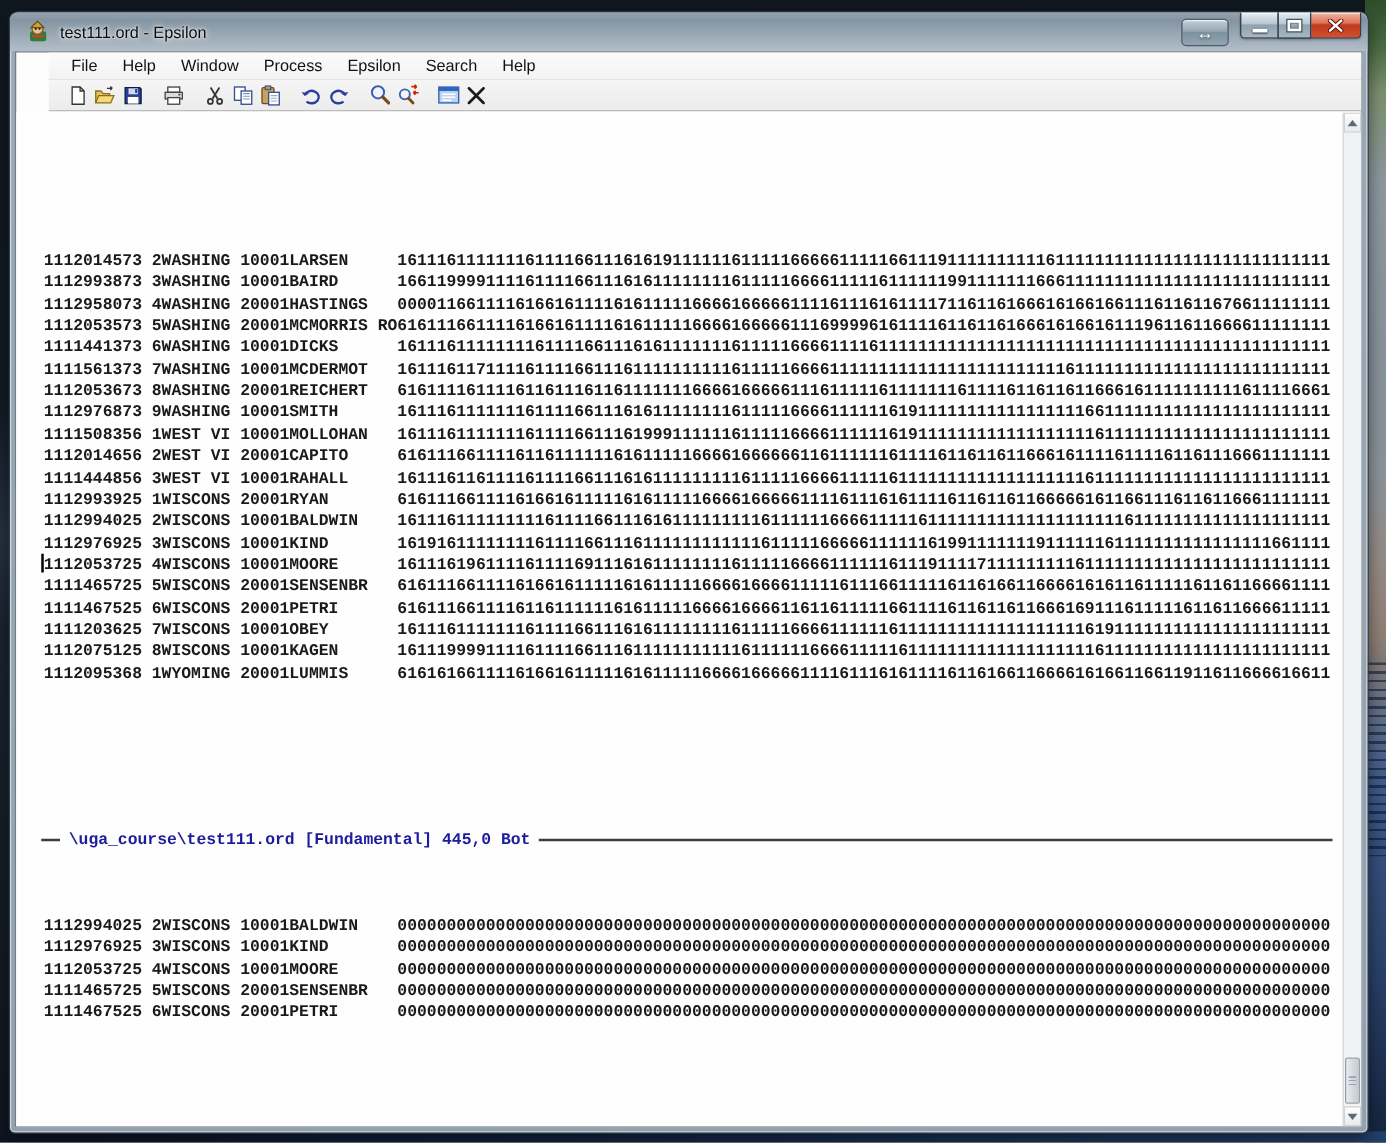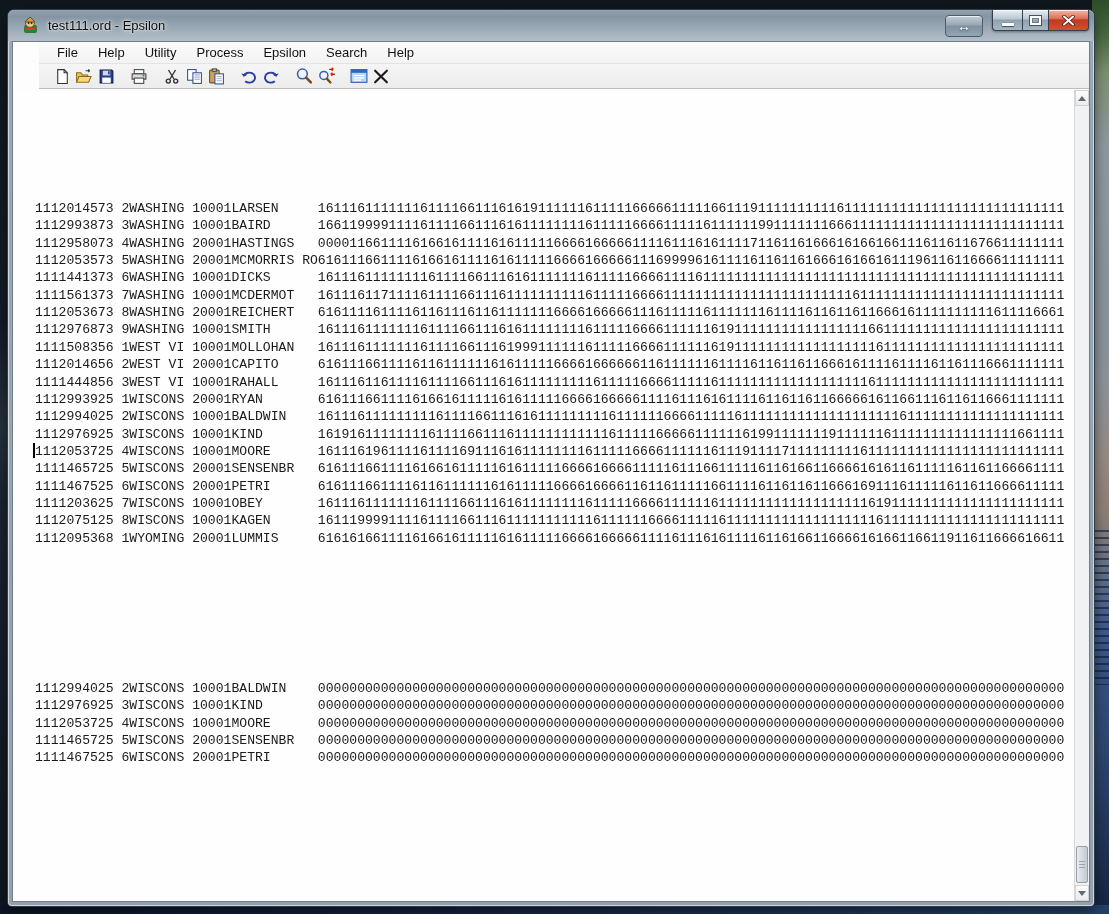--- a/index.html
+++ b/index.html
@@ -61,21 +61,21 @@
     background:#fdfdfd; border:1px solid #6e7d89;padding-left:26px; }
   .menubar{ height:22px; background:linear-gradient(180deg,#fbfbfb,#f3f3f3);
     display:flex; align-items:center; padding-left:8px; border-bottom:1px solid #e3e3e3; }
   .mitem{ padding:3px 10px; font-size:13px; color:#111; cursor:default; }
   .toolbar{ height:25px; background:linear-gradient(180deg,#f5f5f5,#ececec);
     border-bottom:1px solid #bdbdbd; display:flex; align-items:center; padding-left:12px; }
   .tbtn{ width:22px; height:20px; display:flex; align-items:center; justify-content:center; cursor:pointer; }
   .tbtn.gap{ margin-right:11px; }
   .content{ position:absolute; left:0; right:0; top:48px; bottom:0; background:#fefefe; overflow:hidden; }
   .textcol{ position:absolute; left:0; top:0; right:15px; bottom:0; padding-top:6px;
-    font-family:"Liberation Mono","DejaVu Sans Mono",monospace; font-weight:normal;
+    font-family:"Liberation Mono","DejaVu Sans Mono",monospace; font-weight:bold;
     font-size:13.1px; line-height:17.35px; color:#1a1a1a; white-space:pre; }
   .section{ position:relative; }
   .row{ height:17.35px; padding-left:22px; white-space:pre; }
   .cursor{ position:absolute; left:20px; top:295px; width:2px; height:15px; background:#000; }
   .modeline{ height:17.35px; display:flex; align-items:center; padding-left:20px;
     margin-right:8px; }
   .ml-dash{ width:15px; border-top:2px solid #3c3c3c; margin-right:7px; margin-top:1px; }
   .ml-text{ color:#1c1c9c; white-space:pre; }
   .ml-fill{ flex:1; border-top:2px solid #3c3c3c; margin-left:7px; margin-top:1px; }
   
@@ -129,21 +129,21 @@
           <path d="M2 1.5 L11 9.5 M11 1.5 L2 9.5" stroke="#fff" stroke-width="2" stroke-linecap="round"></path>
         </svg>
       </div>
     </div>
   </div>
 
   <div class="client">
     <div class="menubar" id="menubar">
         <span class="mitem">File</span>
         <span class="mitem">Help</span>
-        <span class="mitem">Utility</span>
+        <span class="mitem">Window</span>
         <span class="mitem">Process</span>
         <span class="mitem">Epsilon</span>
         <span class="mitem">Search</span>
         <span class="mitem">Help</span>
       </div>
     <div class="toolbar" id="toolbar">
         <span class="tbtn">
           <svg width="17" height="17" viewBox="0 0 16 16">
             <path d="M3.5 1.5h6l3 3v10h-9z" fill="#fff" stroke="#333"></path>
             <path d="M9.5 1.5v3h3" fill="none" stroke="#333"></path>
@@ -235,20 +235,23 @@
       </div>
 
     <div class="content">
       <div class="textcol">
 
         <div class="section" id="section-0">
           <div class="cursor"></div>
         <div class="row">1112014573 2WASHING 10001LARSEN     16111611111116111166111616191111116111116666611111661119111111111161111111111111111111111111111</div><div class="row">1112993873 3WASHING 10001BAIRD      16611999911116111166111616111111116111116666111116111111991111111666111111111111111111111111111</div><div class="row">1112958073 4WASHING 20001HASTINGS   00001166111161661611116161111166661666661111611161611117116116166616166166111611611676611111111</div><div class="row">1112053573 5WASHING 20001MCMORRIS RO61611166111161661611116161111166661666661116999961611116116116166616166161119611611666611111111</div><div class="row">1111441373 6WASHING 10001DICKS      16111611111111611116611161611111116111116666111161111111111111111111111111111111111111111111111</div><div class="row">1111561373 7WASHING 10001MCDERMOT   16111611711116111166111611111111116111116666111111111111111111111111611111111111111111111111111</div><div class="row">1112053673 8WASHING 20001REICHERT   61611116111161161116116111111166661666661116111116111111161111611611611666161111111111611116661</div><div class="row">1112976873 9WASHING 10001SMITH      16111611111116111166111616111111116111116666111111619111111111111111116611111111111111111111111</div><div class="row">1111508356 1WEST VI 10001MOLLOHAN   16111611111116111166111619991111116111116666111111619111111111111111111611111111111111111111111</div><div class="row">1112014656 2WEST VI 20001CAPITO     61611166111161161111116161111166661666666116111111611116116116116661611116111161161116661111111</div><div class="row">1111444856 3WEST VI 10001RAHALL     16111611611116111166111616111111111611111666611111611111111111111111116111111111111111111111111</div><div class="row">1112993925 1WISCONS 20001RYAN       61611166111161661611111616111116666166666111161116161111611611611666661611661116116116661111111</div><div class="row">1112994025 2WISCONS 10001BALDWIN    16111611111111161111661116161111111116111111666611111611111111111111111111611111111111111111111</div><div class="row">1112976925 3WISCONS 10001KIND       16191611111111611116611161111111111116111116666611111161991111111911111161111111111111111661111</div><div class="row">1112053725 4WISCONS 10001MOORE      16111619611116111169111616111111116111116666111111611191111711111111161111111111111111111111111</div><div class="row">1111465725 5WISCONS 20001SENSENBR   61611166111161661611111616111116666166661111161116611111611616611666616161161111161161166661111</div><div class="row">1111467525 6WISCONS 20001PETRI      61611166111161161111116161111166661666611611611111661111611611611666169111611111611611666611111</div><div class="row">1111203625 7WISCONS 10001OBEY       16111611111116111166111616111111116111116666111111611111111111111111116191111111111111111111111</div><div class="row">1112075125 8WISCONS 10001KAGEN      16111999911116111166111611111111111611111166661111161111111111111111111611111111111111111111111</div><div class="row">1112095368 1WYOMING 20001LUMMIS     61616166111161661611111616111116666166666111161116161111611616611666616166116611911611666616611</div></div>
 
         <div style="height:29px"></div>
+        <div class="modeline">
+          <span class="ml-dash"></span><span class="ml-text">\uga_course\test111.ord [Fundamental] 445,0 Bot</span><span class="ml-fill"></span>
+        </div>
 
         <div class="section" id="section-1"><div class="row">1112994025 2WISCONS 10001BALDWIN    00000000000000000000000000000000000000000000000000000000000000000000000000000000000000000000000</div><div class="row">1112976925 3WISCONS 10001KIND       00000000000000000000000000000000000000000000000000000000000000000000000000000000000000000000000</div><div class="row">1112053725 4WISCONS 10001MOORE      00000000000000000000000000000000000000000000000000000000000000000000000000000000000000000000000</div><div class="row">1111465725 5WISCONS 20001SENSENBR   00000000000000000000000000000000000000000000000000000000000000000000000000000000000000000000000</div><div class="row">1111467525 6WISCONS 20001PETRI      00000000000000000000000000000000000000000000000000000000000000000000000000000000000000000000000</div></div>
 
         <div style="height:83px"></div>
         
 
         
 
         
         

